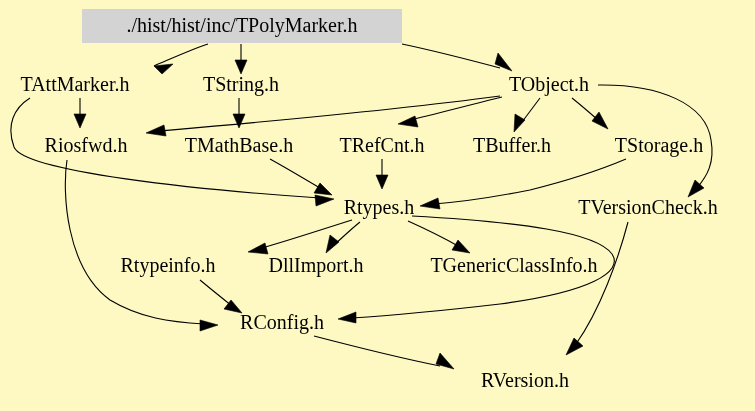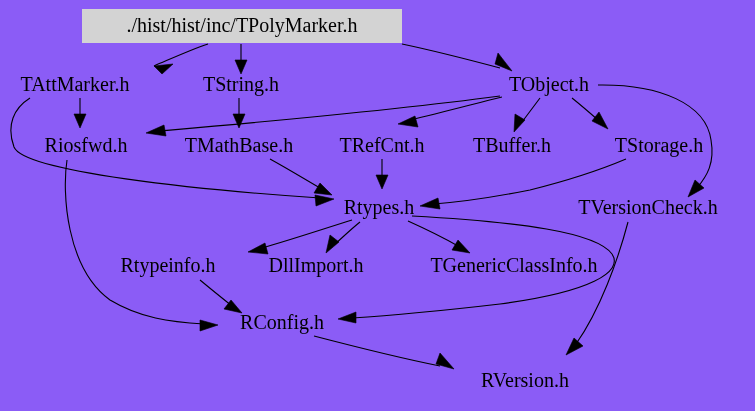--- a/index.html
+++ b/index.html
@@ -4,21 +4,21 @@
 <style>
   html, body {
     margin: 0;
     padding: 0;
     background: #ffffff;
   }
   #graph-root {
     position: relative;
     width: 755px;
     height: 411px;
-    background: #8b5cf6;
+    background: #fef9c3;
     overflow: hidden;
     font-family: "Liberation Serif", "DejaVu Serif", serif;
   }
   #graph-svg {
     position: absolute;
     left: 0;
     top: 0;
     width: 755px;
     height: 411px;
   }

